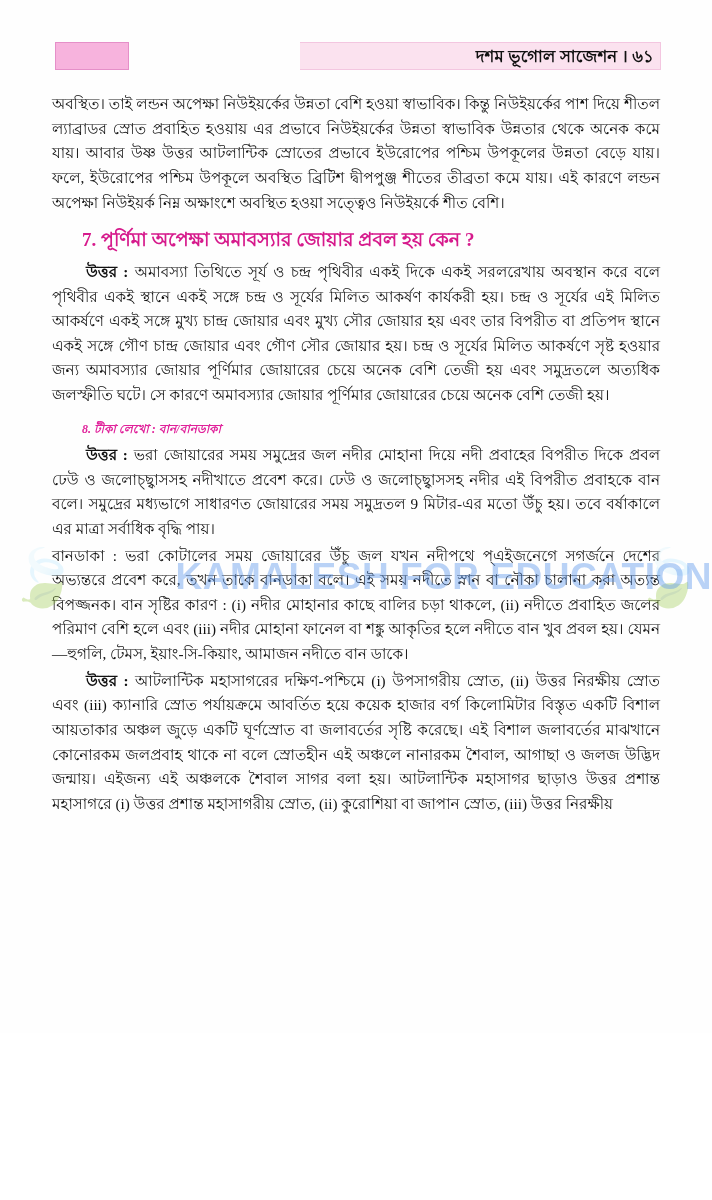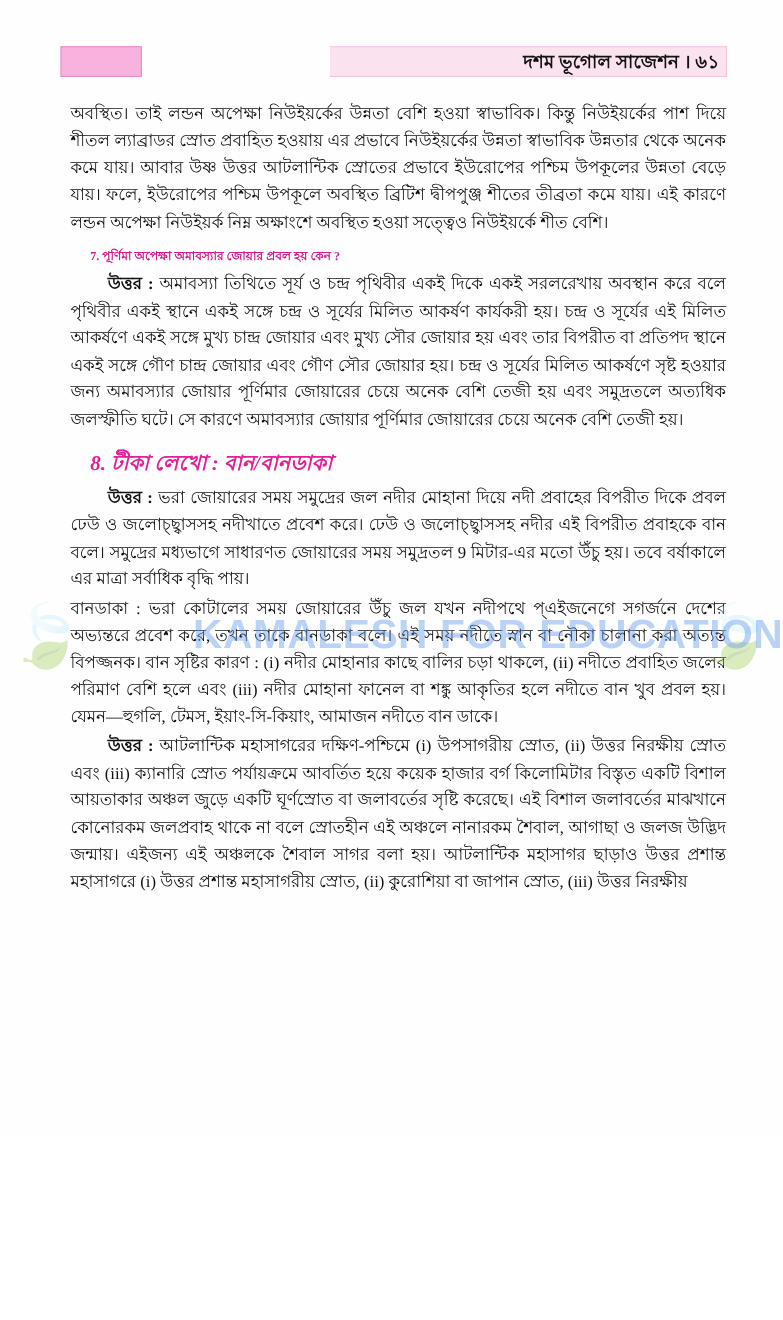--- a/index.html
+++ b/index.html
@@ -95,49 +95,49 @@
     top: 92px;
     left: 52px;
     width: 608px;
     font-size: 15.2px;
     line-height: 1.62;
     color: #111;
     text-align: justify;
   }
 
   p.para {
-    margin: 0 0 2px 12px;
+    margin: 0 0 2px 0;
     text-align: justify;
     text-justify: inter-word;
   }
   p.para.indent { text-indent: 34px; }
 
   .b { font-weight: normal; }
 
   .qhead {
     margin: 10px 0 4px 0;
     font-weight: bold;
     color: #d61a8c;
-    font-size: 11px;
+    font-size: 19px;
     padding-left: 30px;
   }
   .qnum {
     font-weight: bold;
     color: #d61a8c;
   }
   .ans {
     font-weight: bold;
   }
   .topic-head {
     margin: 12px 0 4px 0;
     padding-left: 30px;
     font-weight: bold;
     font-style: italic;
     color: #e0219a;
-    font-size: 19px;
+    font-size: 12px;
   }
 </style>
 </head>
 <body>
 
 <div class="page">
 
   <div class="header">
     <div class="header-bar-left"></div>
     <div class="header-bar-right"></div>

